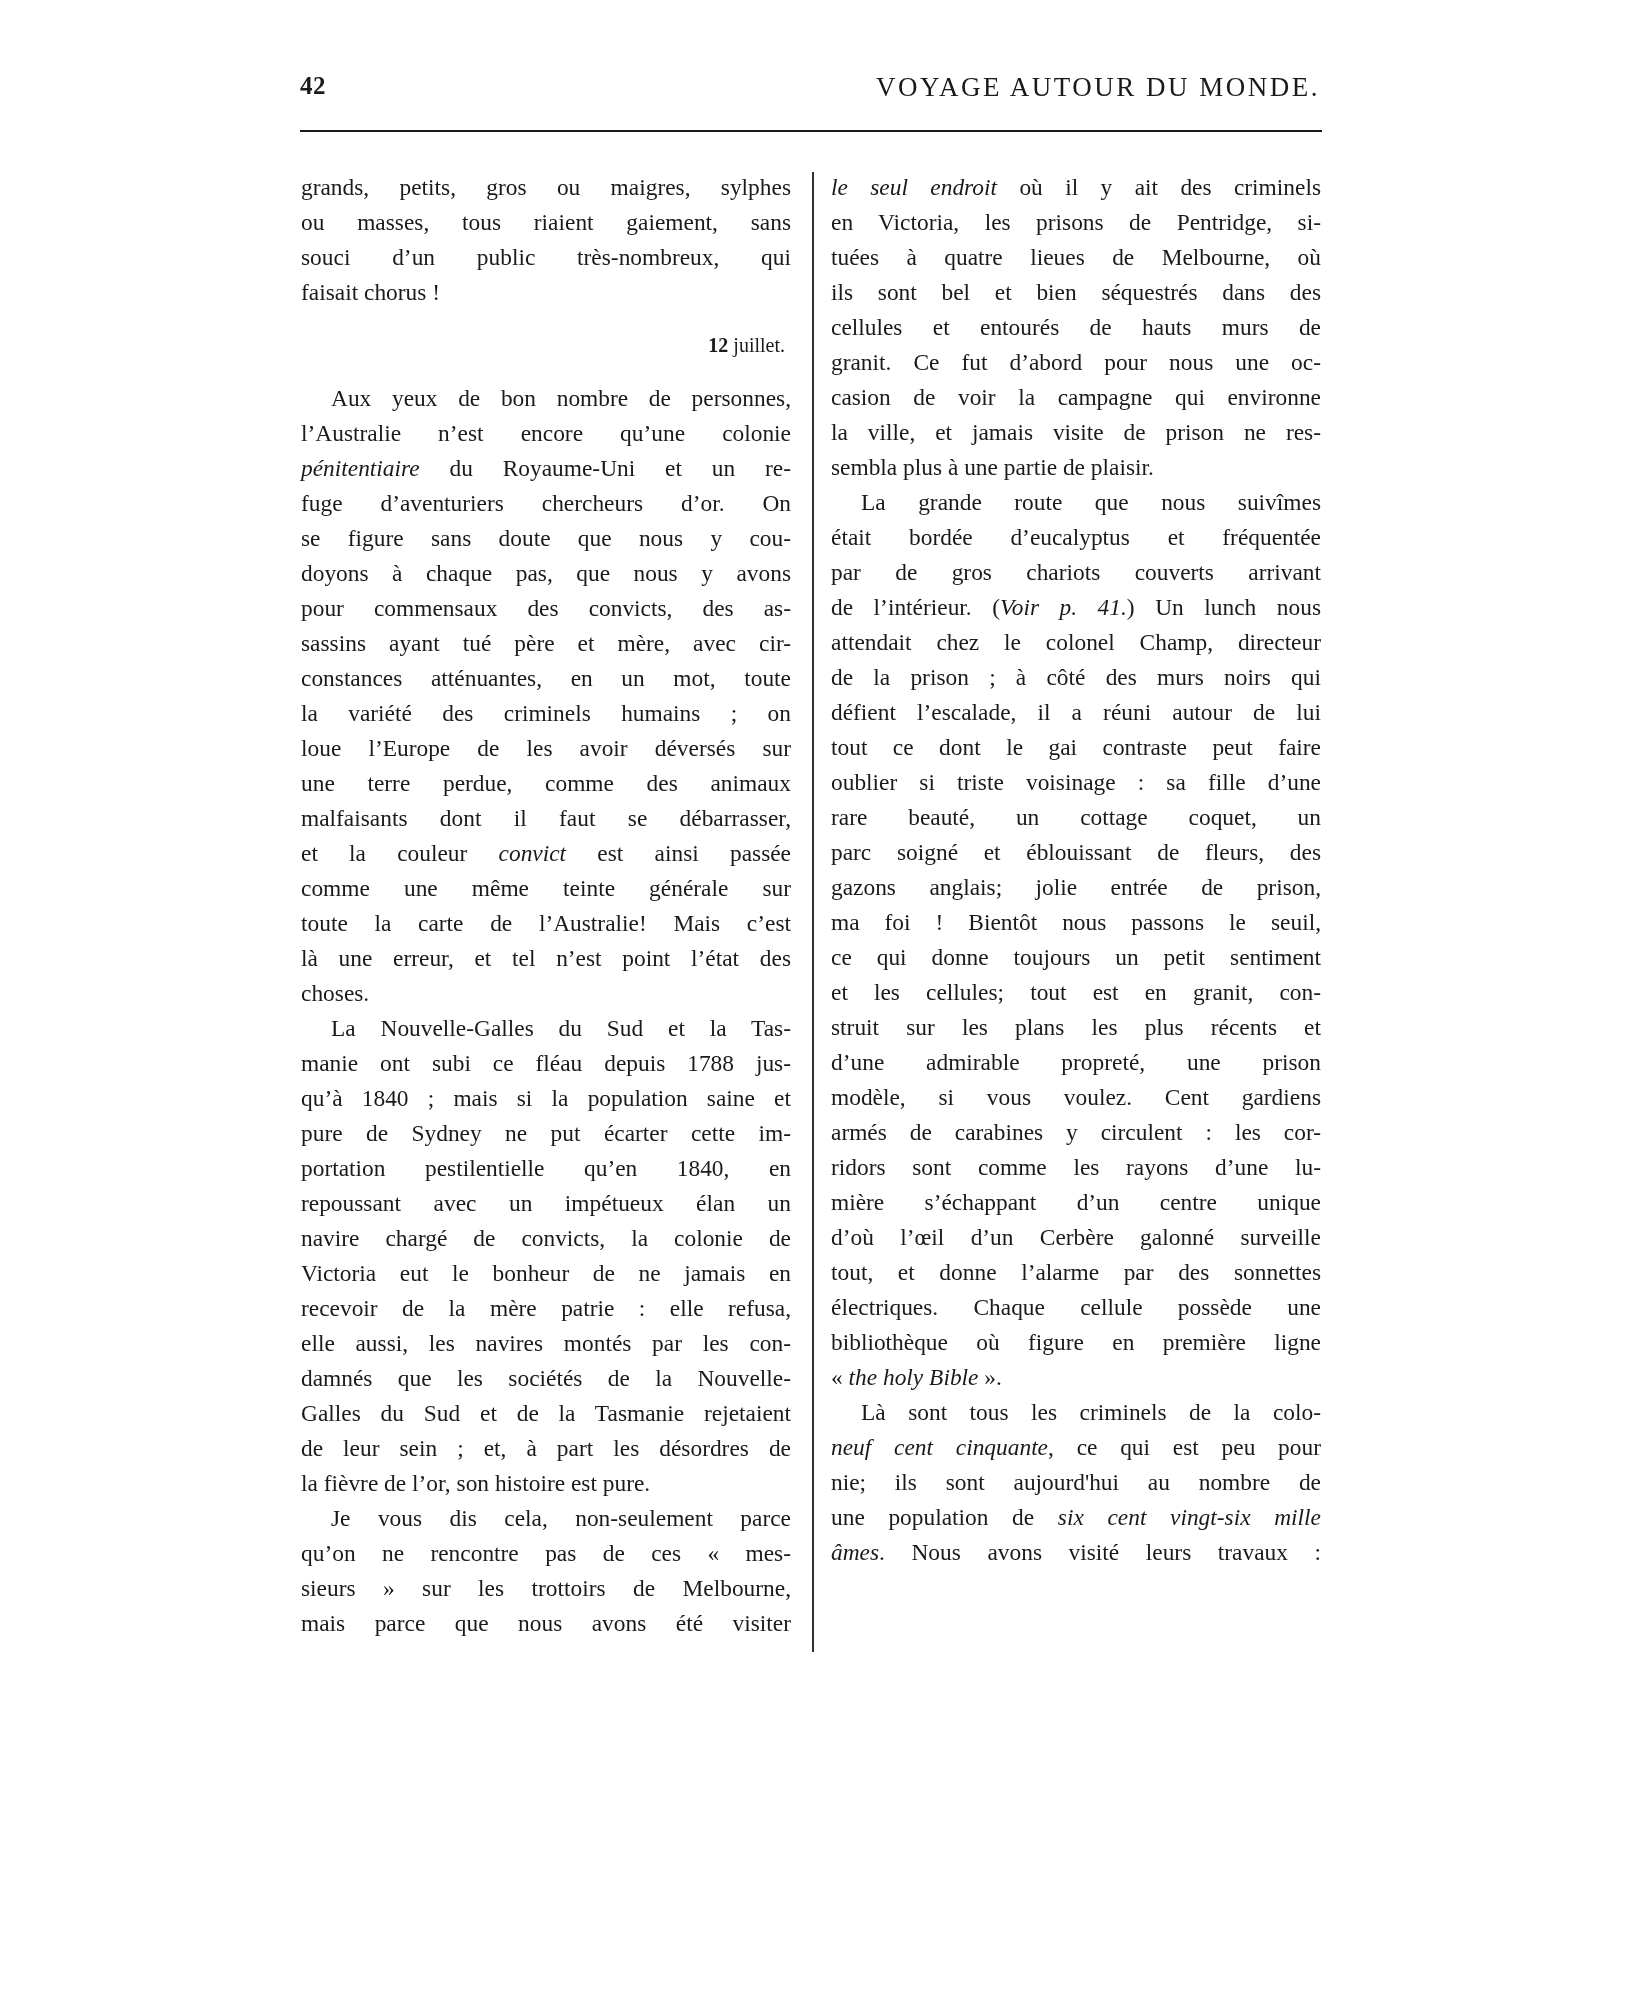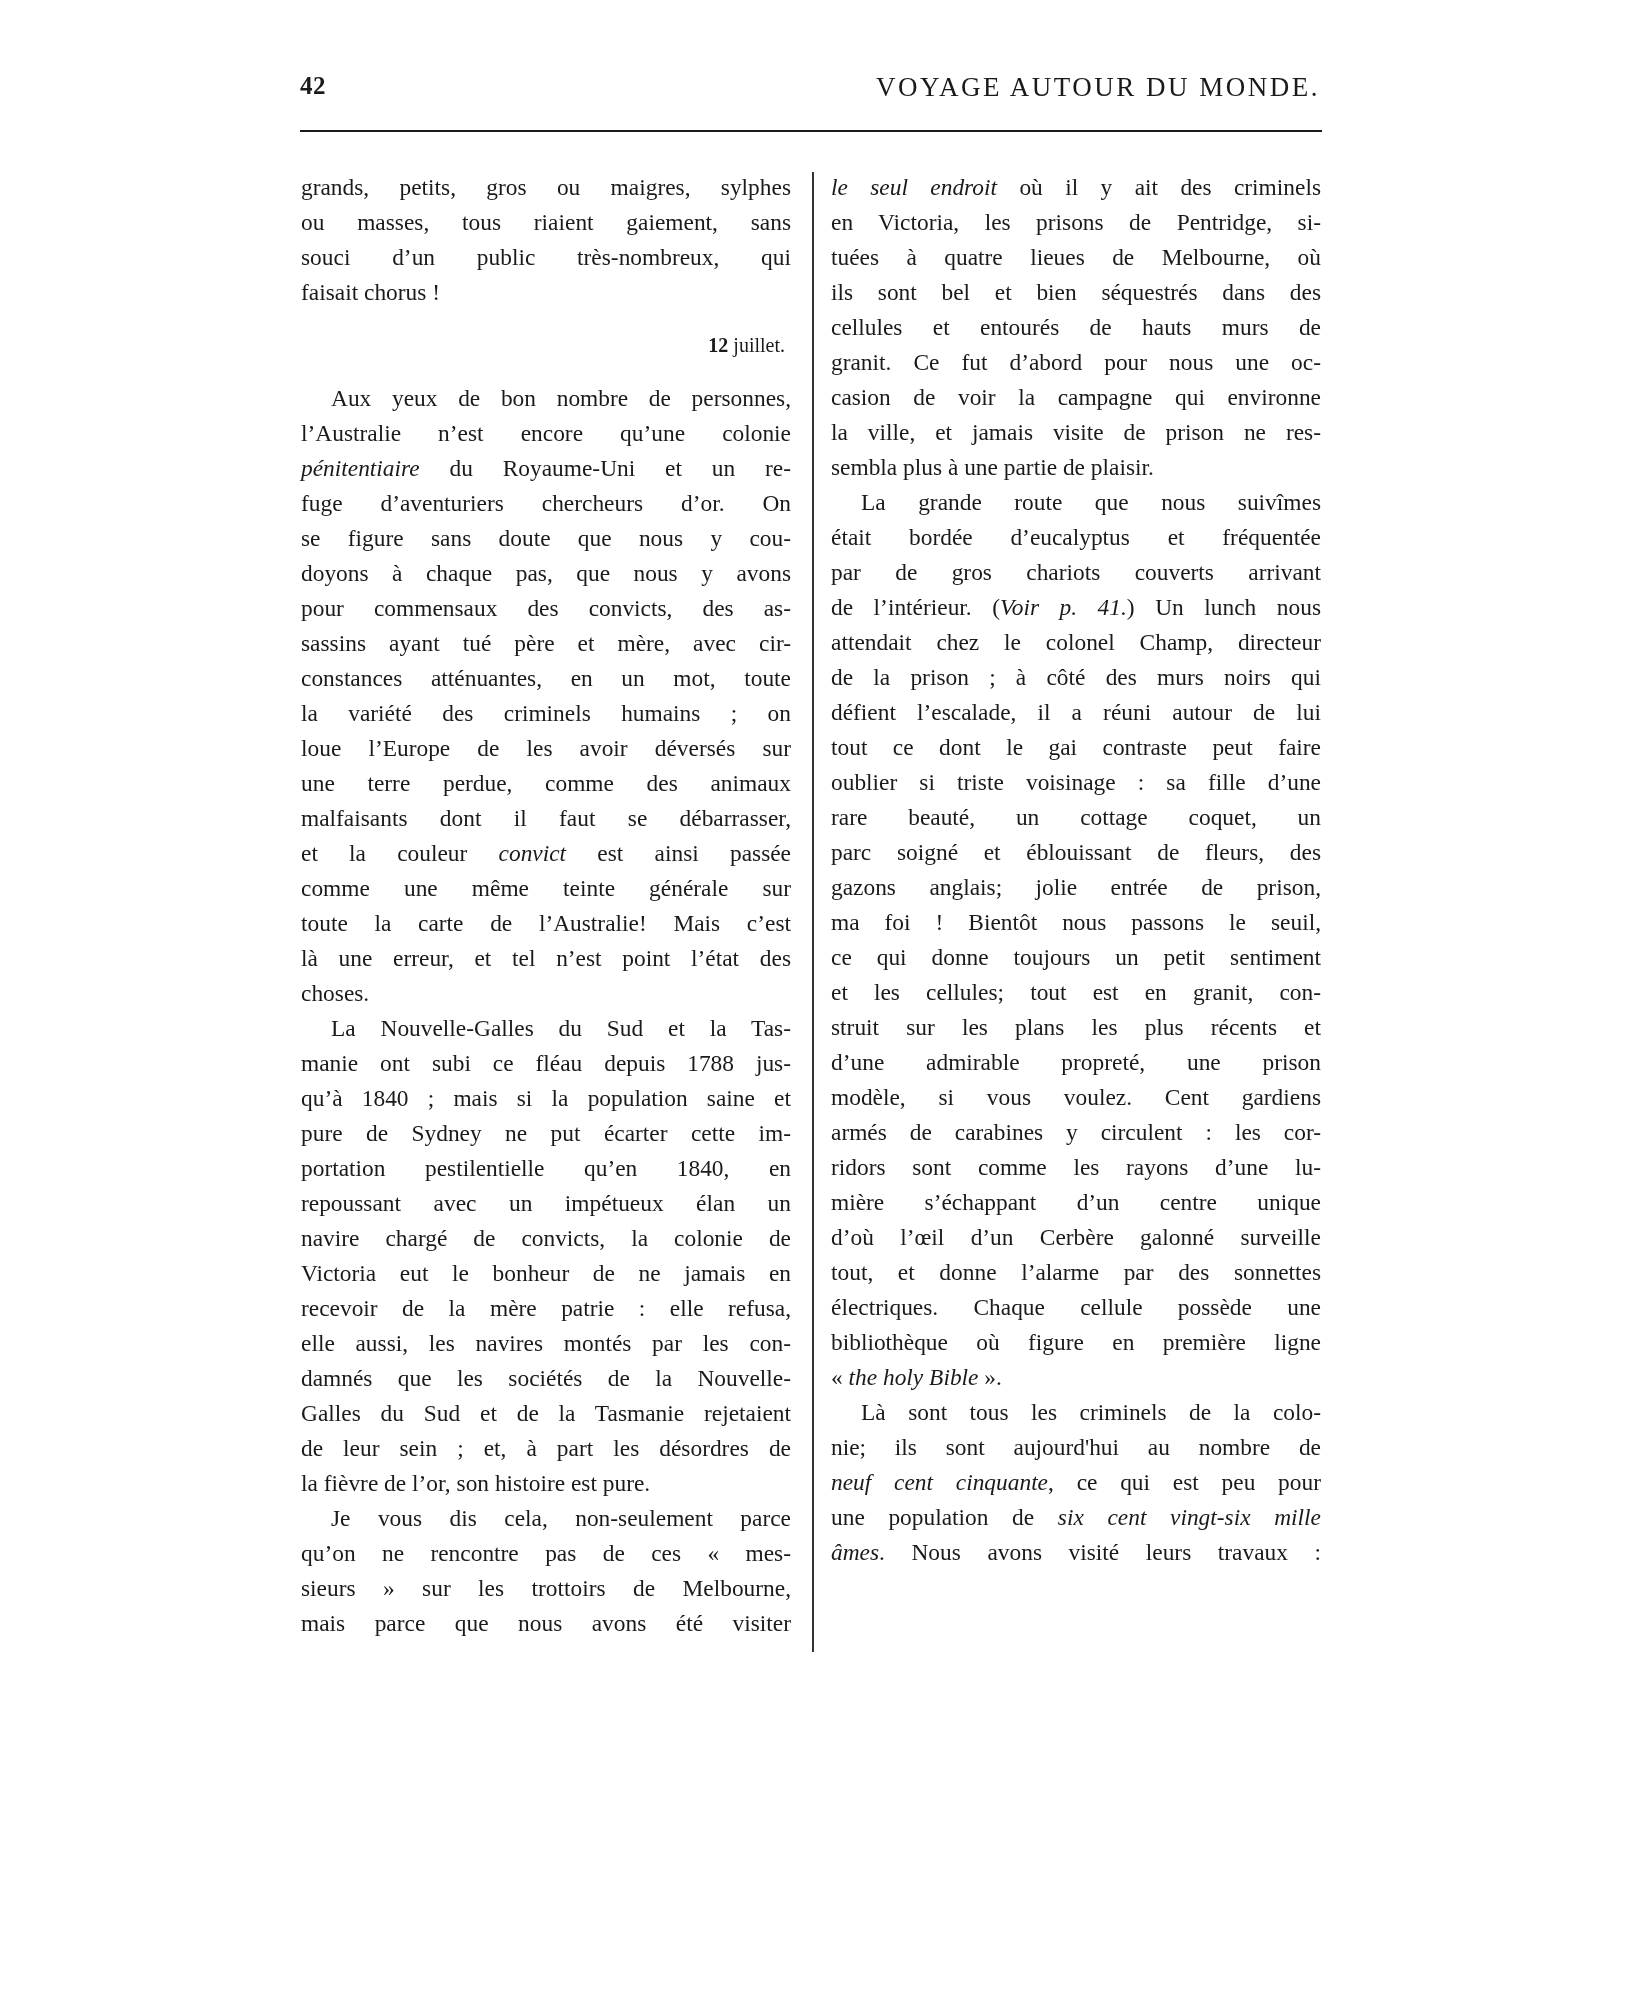--- a/index.html
+++ b/index.html
@@ -110,17 +110,17 @@
   <span class="line">modèle, si vous voulez. Cent gardiens</span>
   <span class="line">armés de carabines y circulent : les cor-</span>
   <span class="line">ridors sont comme les rayons d’une lu-</span>
   <span class="line">mière s’échappant d’un centre unique</span>
   <span class="line">d’où l’œil d’un Cerbère galonné surveille</span>
   <span class="line">tout, et donne l’alarme par des sonnettes</span>
   <span class="line">électriques. Chaque cellule possède une</span>
   <span class="line">bibliothèque où figure en première ligne</span>
   <span class="line last">« <i>the holy Bible</i> ».</span>
   <span class="line indent">Là sont tous les criminels de la colo-</span>
+  <span class="line"><i>neuf cent cinquante</i>, ce qui est peu pour</span>
   <span class="line">nie; ils sont aujourd'hui au nombre de</span>
-  <span class="line"><i>neuf cent cinquante</i>, ce qui est peu pour</span>
   <span class="line">une population de <i>six cent vingt-six mille</i></span>
   <span class="line"><i>âmes</i>. Nous avons visité leurs travaux :</span>
 </div>
 
 </body></html>

